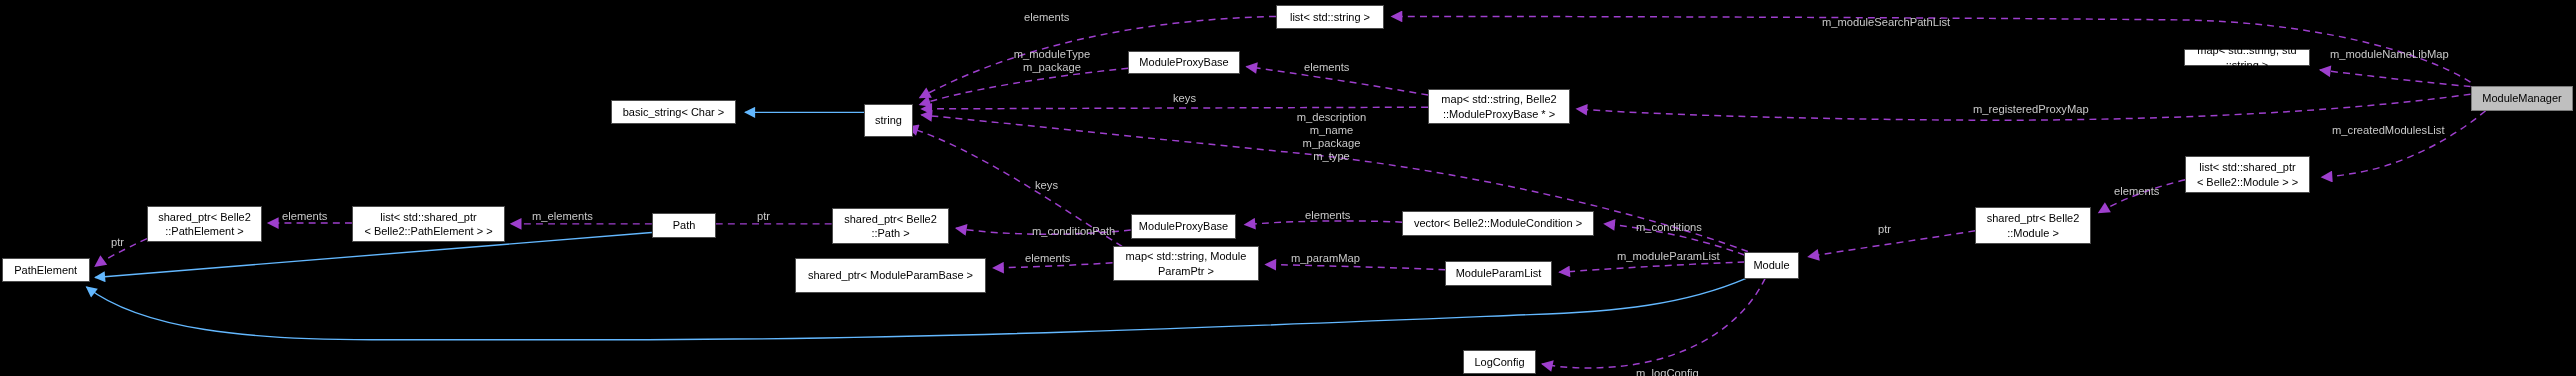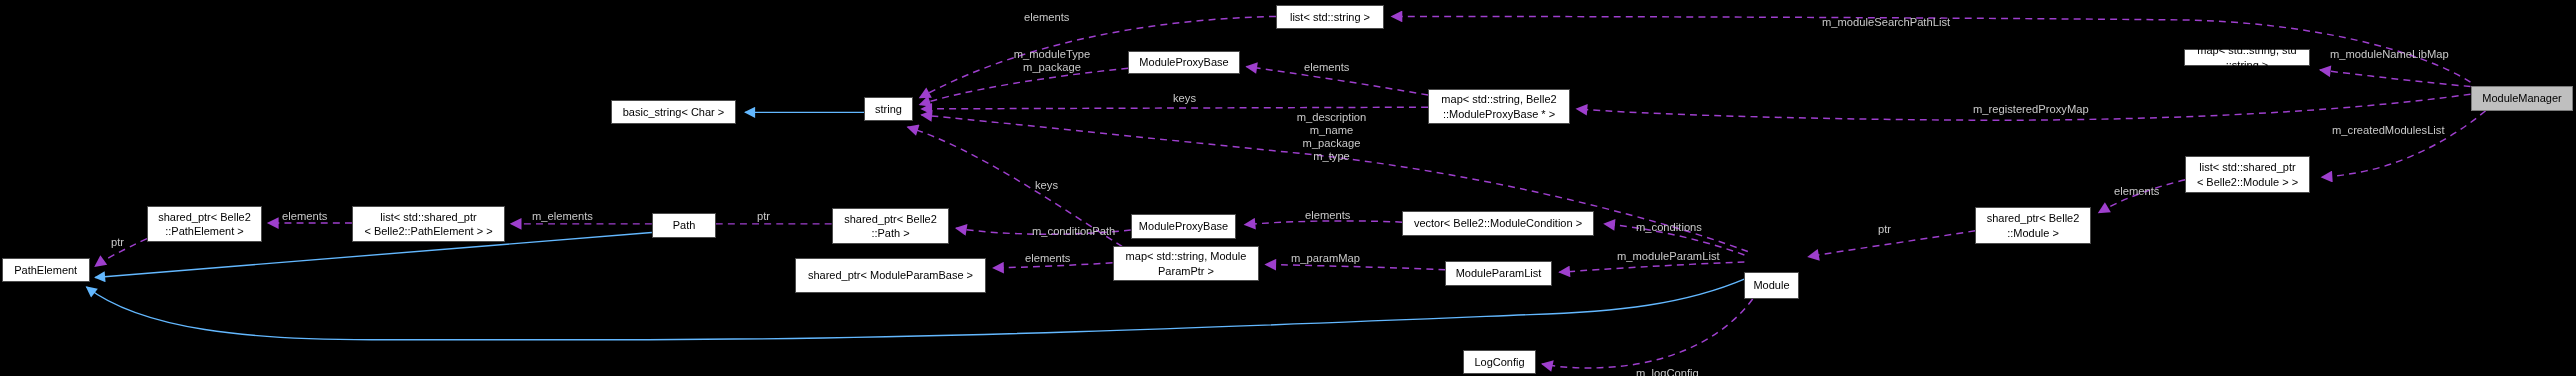--- a/index.html
+++ b/index.html
@@ -53,21 +53,21 @@
       <path d="M 170 276 C 143 289, 124 298, 110 308" marker-end="url(#arrowP)"></path>
       <path d="M 1287 304 C 1240 307, 1192 309, 1149 310" marker-end="url(#arrowP)"></path>
       <path d="M 1298 285 C 1230 242, 1130 172, 1050 147" marker-end="url(#arrowP)"></path>
       <path d="M 1672 312 C 1600 309, 1512 307, 1464 306" marker-end="url(#arrowP)"></path>
       <path d="M 2018 303 C 1944 306, 1858 311, 1804 315" marker-end="url(#arrowP)"></path>
       <path d="M 2042 322 C 2018 372, 1966 407, 1900 420 C 1858 428, 1812 427, 1784 421" marker-end="url(#arrowP)"></path>
     </g>
   </svg>
 
   <div class="node" style="left:611px;top:100px;width:125px;height:24px;">basic_string&lt; Char &gt;</div>
-  <div class="node" style="left:864px;top:97px;width:49px;height:24px;">string</div>
+  <div class="node" style="left:864px;top:104px;width:49px;height:33px;">string</div>
   <div class="node" style="left:1276px;top:5.2px;width:108px;height:24px;">list&lt; std::string &gt;</div>
   <div class="node" style="left:1128px;top:51px;width:112px;height:23px;">ModuleProxyBase</div>
   <div class="node" style="left:1428px;top:89px;width:142px;height:35px;">map&lt; std::string, Belle2
 ::ModuleProxyBase * &gt;</div>
   <div class="node" style="left:2184px;top:49px;width:126px;height:17px;">map&lt; std::string, std
 ::string &gt;</div>
   <div class="node node-highlight" style="left:2471px;top:80px;width:102px;height:25px;margin-top:6px;">ModuleManager</div>
   <div class="node" style="left:147px;top:206px;width:115px;height:36px;">shared_ptr&lt; Belle2
 ::PathElement &gt;</div>
   <div class="node" style="left:352px;top:206px;width:153px;height:36px;">list&lt; std::shared_ptr
@@ -75,21 +75,21 @@
   <div class="node" style="left:652px;top:213px;width:64px;height:25px;">Path</div>
   <div class="node" style="left:832px;top:208px;width:117px;height:36px;">shared_ptr&lt; Belle2
 ::Path &gt;</div>
   <div class="node" style="left:1131px;top:214px;width:105px;height:25px;">ModuleProxyBase</div>
   <div class="node" style="left:1402px;top:211px;width:192px;height:25px;">vector&lt; Belle2::ModuleCondition &gt;</div>
   <div class="node" style="left:1.7px;top:258px;width:88px;height:24px;">PathElement</div>
   <div class="node" style="left:795px;top:258px;width:191px;height:35px;">shared_ptr&lt; ModuleParamBase &gt;</div>
   <div class="node" style="left:1113px;top:246px;width:146px;height:35px;">map&lt; std::string, Module
 ParamPtr &gt;</div>
   <div class="node" style="left:1445px;top:261px;width:107px;height:25px;">ModuleParamList</div>
-  <div class="node" style="left:1744px;top:252px;width:55px;height:27px;margin-top:20px;">Module</div>
+  <div class="node" style="left:1744px;top:252px;width:55px;height:27px;">Module</div>
   <div class="node" style="left:1975px;top:207px;width:116px;height:37px;">shared_ptr&lt; Belle2
 ::Module &gt;</div>
   <div class="node" style="left:2185px;top:156px;width:125px;height:37px;">list&lt; std::shared_ptr
 &lt; Belle2::Module &gt; &gt;</div>
   <div class="node" style="left:1463px;top:350px;width:73px;height:24px;">LogConfig</div>
 
   <div class="edge-label" style="left:1024px;top:11.2px;">elements</div>
   <div class="edge-label" style="left:1822px;top:16px;">m_moduleSearchPathList</div>
   <div class="edge-label" style="left:1001px;top:48px;width:102px;">m_moduleType
 m_package</div>

